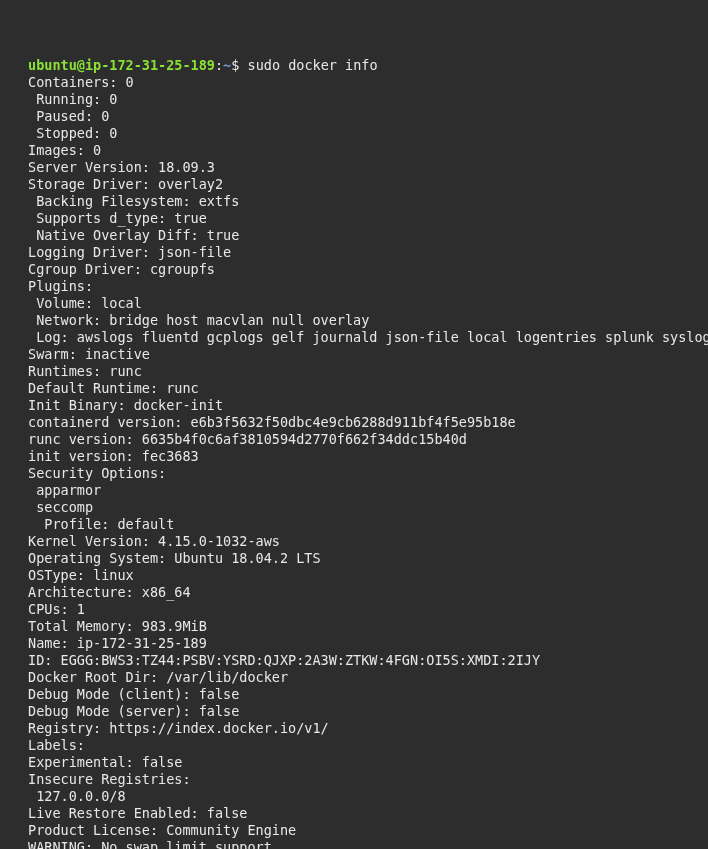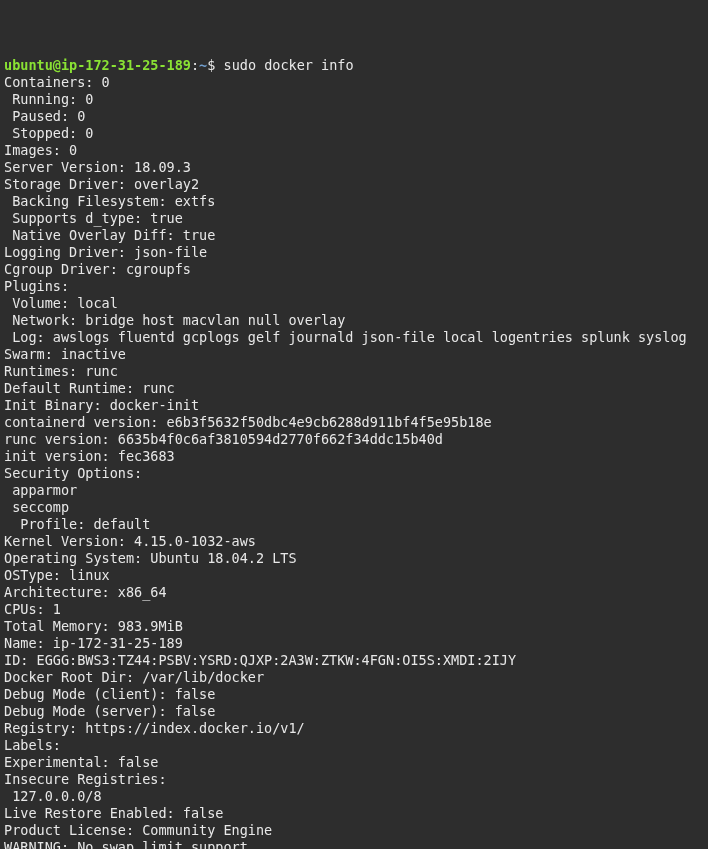--- a/index.html
+++ b/index.html
@@ -11,21 +11,21 @@
     margin: 0;
     padding: 6px 4px;
     white-space: pre;
     width: 700px;
   }
   .user { color: #8ae234; font-weight: bold; }
   .host { color: #8ae234; font-weight: bold; }
   .path { color: #729fcf; font-weight: bold; }
   .dollar { color: #e8e8e8; }
   .cmd { color: #e8e8e8; }
-  .line { display: block; }
+  .line { display: block; margin-left: 24px; }
 </style>
 </head>
 <body>
 
 
 <div><span class="line"><span class="user">ubuntu</span><span class="user">@</span><span class="host">ip-172-31-25-189</span><span>:</span><span class="path">~</span><span class="dollar">$ </span><span class="cmd">sudo docker info</span></span><div id="output-block"><span class="line">Containers: 0</span><span class="line"> Running: 0</span><span class="line"> Paused: 0</span><span class="line"> Stopped: 0</span><span class="line">Images: 0</span><span class="line">Server Version: 18.09.3</span><span class="line">Storage Driver: overlay2</span><span class="line"> Backing Filesystem: extfs</span><span class="line"> Supports d_type: true</span><span class="line"> Native Overlay Diff: true</span><span class="line">Logging Driver: json-file</span><span class="line">Cgroup Driver: cgroupfs</span><span class="line">Plugins:</span><span class="line"> Volume: local</span><span class="line"> Network: bridge host macvlan null overlay</span><span class="line"> Log: awslogs fluentd gcplogs gelf journald json-file local logentries splunk syslog</span><span class="line">Swarm: inactive</span><span class="line">Runtimes: runc</span><span class="line">Default Runtime: runc</span><span class="line">Init Binary: docker-init</span><span class="line">containerd version: e6b3f5632f50dbc4e9cb6288d911bf4f5e95b18e</span><span class="line">runc version: 6635b4f0c6af3810594d2770f662f34ddc15b40d</span><span class="line">init version: fec3683</span><span class="line">Security Options:</span><span class="line"> apparmor</span><span class="line"> seccomp</span><span class="line">  Profile: default</span><span class="line">Kernel Version: 4.15.0-1032-aws</span><span class="line">Operating System: Ubuntu 18.04.2 LTS</span><span class="line">OSType: linux</span><span class="line">Architecture: x86_64</span><span class="line">CPUs: 1</span><span class="line">Total Memory: 983.9MiB</span><span class="line">Name: ip-172-31-25-189</span><span class="line">ID: EGGG:BWS3:TZ44:PSBV:YSRD:QJXP:2A3W:ZTKW:4FGN:OI5S:XMDI:2IJY</span><span class="line">Docker Root Dir: /var/lib/docker</span><span class="line">Debug Mode (client): false</span><span class="line">Debug Mode (server): false</span><span class="line">Registry: https://index.docker.io/v1/</span><span class="line">Labels:</span><span class="line">Experimental: false</span><span class="line">Insecure Registries:</span><span class="line"> 127.0.0.0/8</span><span class="line">Live Restore Enabled: false</span><span class="line">Product License: Community Engine</span><span class="line"></span><span class="line">WARNING: No swap limit support</span></div></div>
 
 
 
 </body></html>

